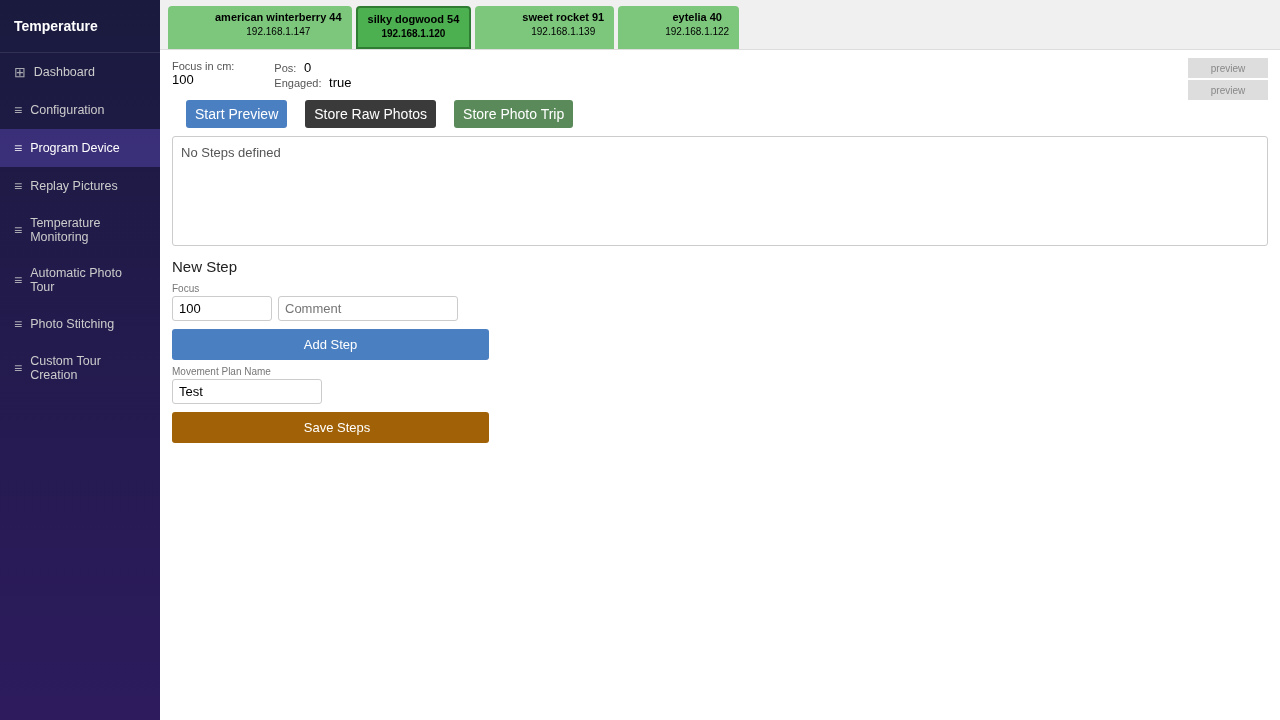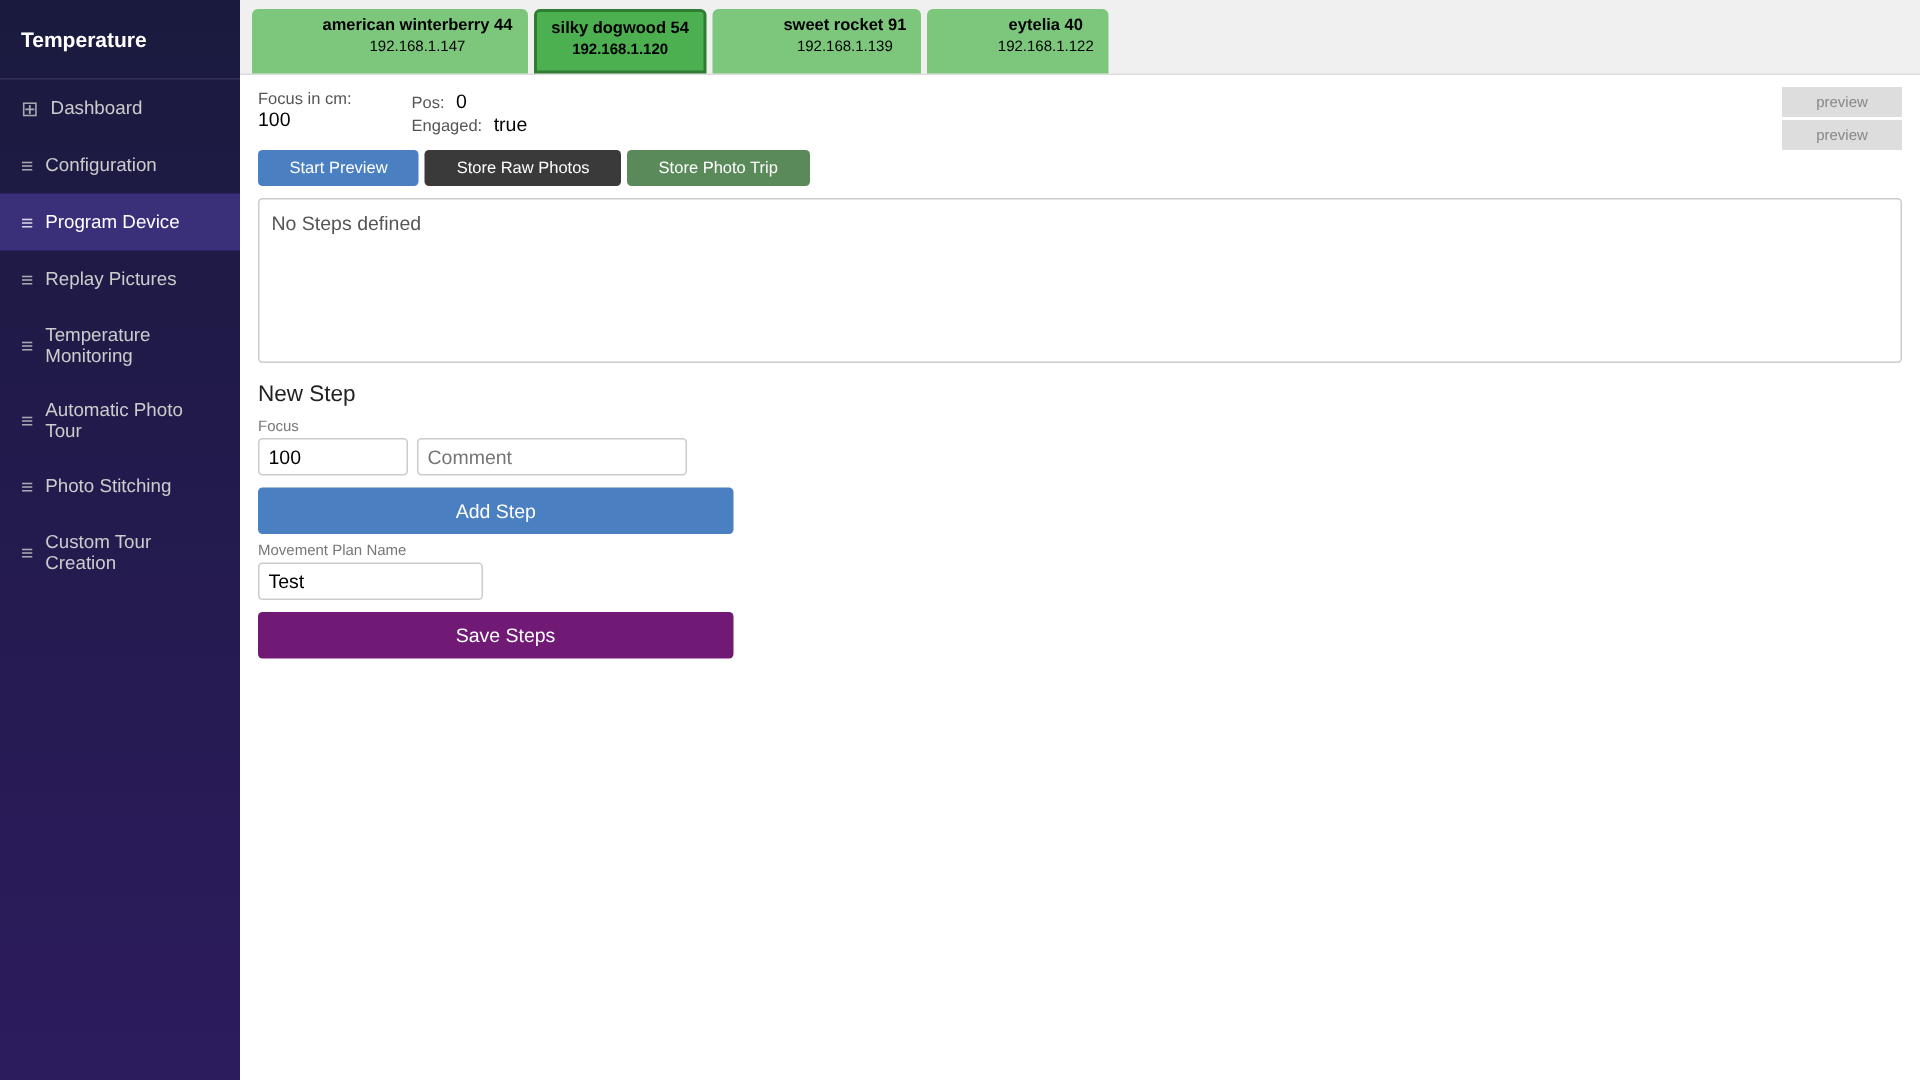--- a/index.html
+++ b/index.html
@@ -101,26 +101,27 @@
       justify-content: center;
     }
 
     
     #action-buttons {
       display: flex;
       gap: 4px;
       margin-bottom: 8px;
     }
     .btn {
-      padding: 6px 21px;
+      padding: 6px 9px;
       border: none;
       border-radius: 3px;
       cursor: pointer;
-      font-size: 11px;
+      font-size: 14px;
       font-weight: 500;
+      margin-left: 14px;
     }
     .btn-blue { background: #4a7fc1; color: #fff; }
     .btn-dark { background: #3a3a3a; color: #fff; }
     .btn-green { background: #5a8a5a; color: #fff; }
 
     
     #steps-area {
       border: 1px solid #ccc;
       border-radius: 3px;
       min-height: 110px;
@@ -163,21 +164,21 @@
       border: none;
       border-radius: 3px;
       cursor: pointer;
       font-size: 13px;
       font-weight: 500;
       margin-bottom: 6px;
       display: block;
     }
     .btn-full-blue { background: #4a7fc1; color: #fff; }
     .btn-full-red { background: #c0392b; color: #fff; }
-    .btn-full-green { background: #701a75; color: #fff; padding-left: 21px; }
+    .btn-full-green { background: #a16207; color: #fff; padding-left: 21px; }
 
     
     #plan-name-row {
       display: flex;
       gap: 6px;
       align-items: flex-end;
       margin-bottom: 8px;
     }
     .plan-input-group {
       display: flex;

